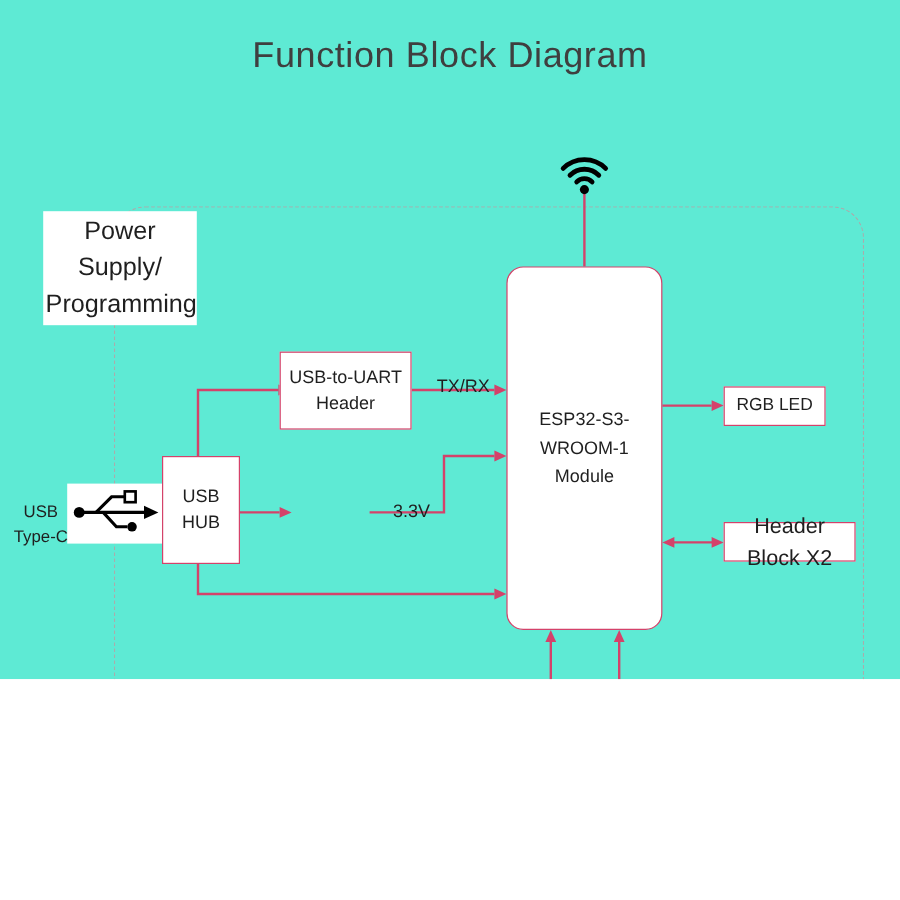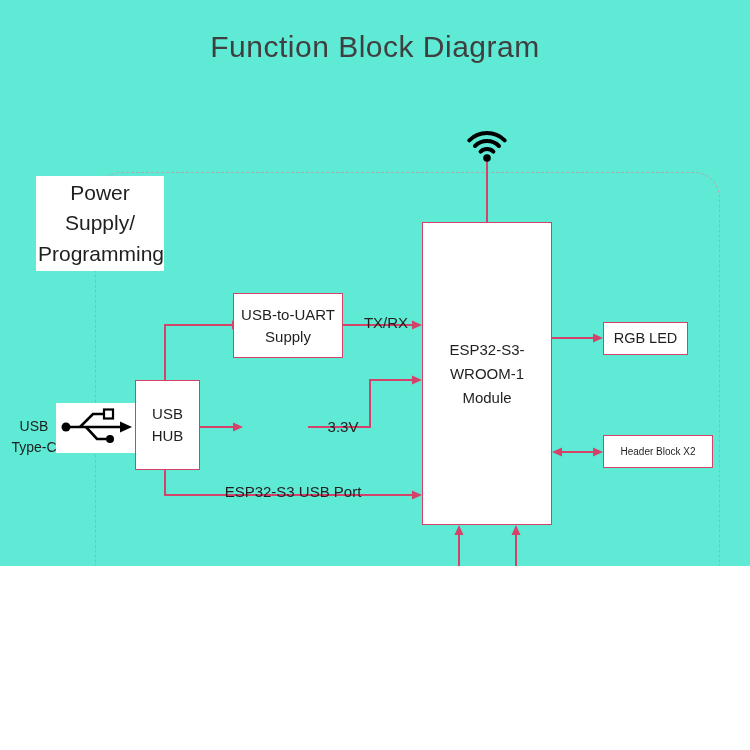--- a/index.html
+++ b/index.html
@@ -32,23 +32,23 @@
   .wifi{stroke:#000;stroke-width:4;fill:none;stroke-linecap:round;}
   .block{
     position:absolute;border:1.6px solid var(--accent);background:#fff;
     display:flex;align-items:center;justify-content:center;text-align:center;
     white-space:pre-line;font-size:15px;line-height:1.5;color:var(--ink);
     box-sizing:border-box;
   }
   .blk-bridge{left:233px;top:293px;width:110px;height:65px;line-height:1.45;}
   .blk-hub{left:135px;top:380px;width:65px;height:90px;line-height:1.45;}
   .blk-ldo{left:243px;top:410px;width:65px;height:35px;}
-  .blk-esp32{left:422px;top:222px;width:130px;height:303px;line-height:1.6;}
+  .blk-esp32{left:422px;top:222px;width:130px;height:303px;line-height:1.6;border-radius:14px;}
   .blk-rgb{left:603px;top:322px;width:85px;height:33px;font-size:14.5px;}
-  .blk-header{left:603px;top:435px;width:110px;height:33px;font-size:10px;}
+  .blk-header{left:603px;top:435px;width:110px;height:33px;font-size:18px;}
   .wire-label{
     position:absolute;text-align:center;font-size:15px;color:var(--ink);background:transparent;margin-top:12px;
   }
   .lbl-txrx{left:355px;top:302px;width:62px;}
   .lbl-33v{left:318px;top:406px;width:50px;}
   .lbl-usbport{left:203px;top:471px;width:180px;}
   .lbl-typec{left:8px;top:404px;width:52px;font-size:14px;line-height:1.5;white-space:pre-line;}
 </style>
 </head>
 <body>
@@ -135,28 +135,27 @@
     <g>
       <rect x="500" y="570" width="32" height="32" rx="7" fill="#fff" stroke="#000" stroke-width="3.6"></rect>
       <circle cx="516" cy="586" r="7.2" fill="#fff" stroke="#000" stroke-width="2.6"></circle>
     </g>
   </svg>
 
   <div class="region-label">Power Supply/
 Programming</div>
 
   <div class="block blk-bridge">USB-to-UART
-Supply</div>
+Header</div>
   <div class="block blk-hub">USB
 HUB</div>
   <div class="block blk-esp32">ESP32-S3-
 WROOM-1
 Module</div>
   <div class="block blk-rgb">RGB LED</div>
   <div class="block blk-header">Header Block X2</div>
 
   <div class="wire-label lbl-txrx">TX/RX</div>
   <div class="wire-label lbl-33v">3.3V</div>
-  <div class="wire-label lbl-usbport">ESP32-S3 USB Port</div>
   <div class="wire-label lbl-typec">USB
 Type-C</div>
 
 </div>
 
 </body></html>

